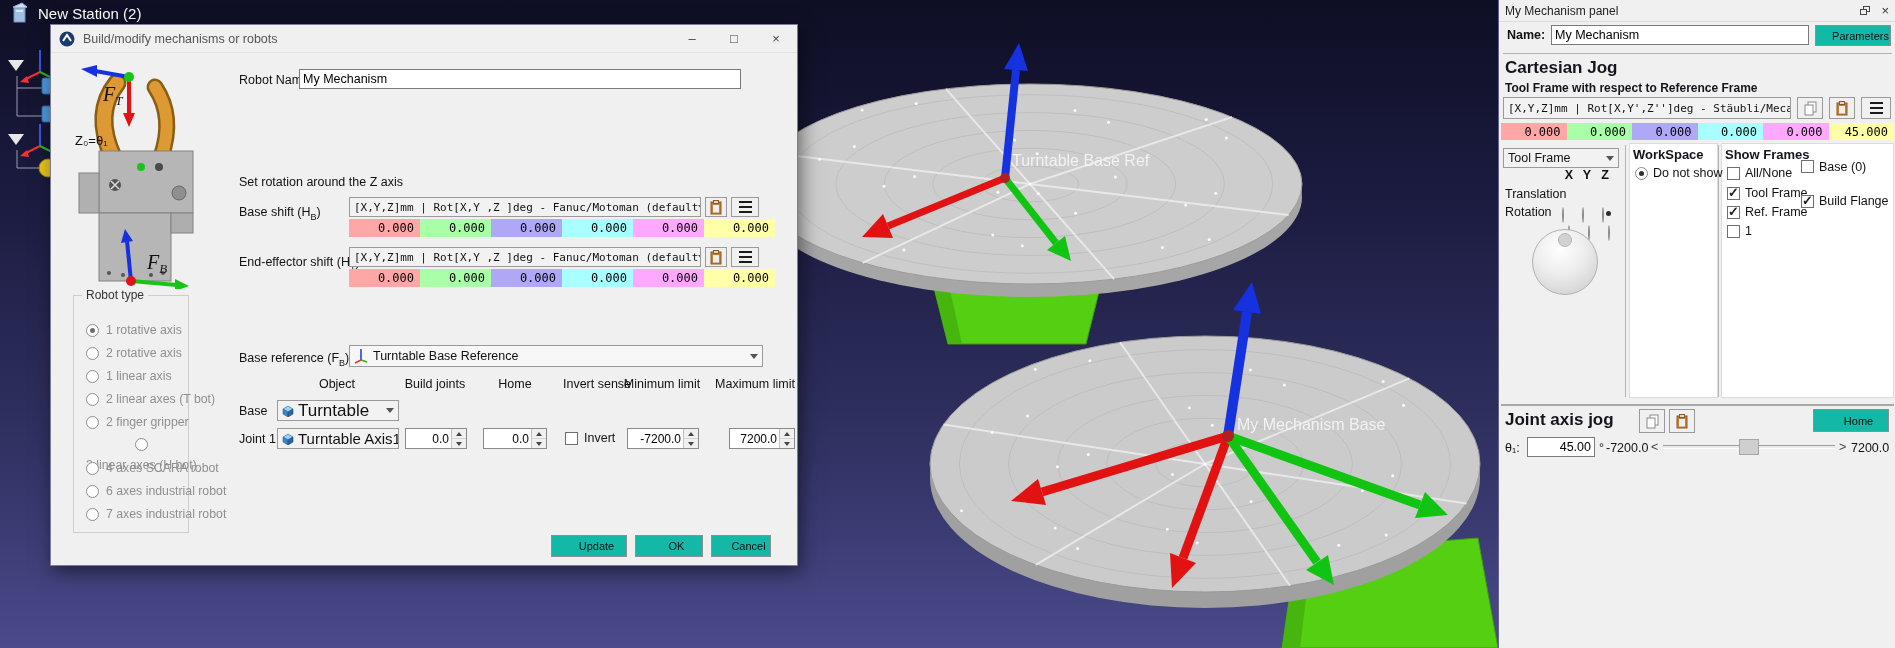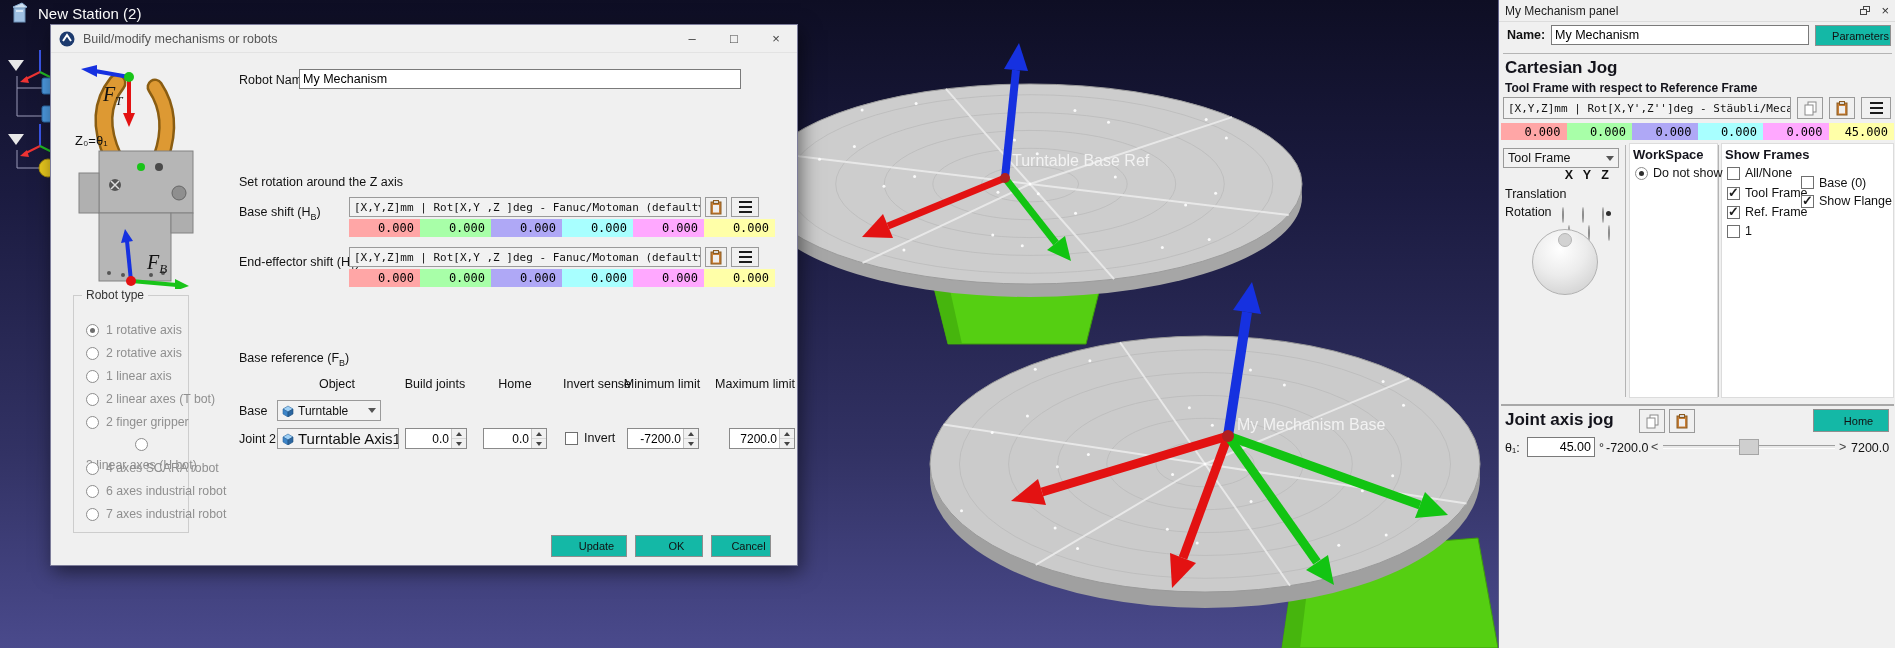--- a/index.html
+++ b/index.html
@@ -363,40 +363,49 @@
           <span class="radio"></span>
           <span>6 axes industrial robot</span>
         </div>
       <div class="rtitem" style="top:211px;">
           <span class="radio"></span>
           <span>7 axes industrial robot</span>
         </div>
     </div>
 
     <span class="lbl" style="left:188px;top:326px;"><span>Base reference (F</span><sub>B</sub><span>)</span></span>
+    <div class="combo" style="left:298px;top:320px;width:414px;height:22px;font-size:12.5px;background:#f7f7f7;">
+      <svg width="14" height="16" viewBox="0 0 14 16" style="margin-right:5px;flex:none;">
+        <line x1="7" y1="12" x2="7" y2="1" stroke="#3a55e8" stroke-width="1.8"></line>
+        <line x1="7" y1="12" x2="1" y2="15" stroke="#e33" stroke-width="1.8"></line>
+        <line x1="7" y1="12" x2="13" y2="14" stroke="#2b2" stroke-width="1.8"></line>
+      </svg>
+      <span>Turntable Base Reference</span>
+        <span class="arr"></span>
+    </div>
 
     <span class="lbl" style="left:246px;top:352px;width:80px;text-align:center;">Object</span>
     <span class="lbl" style="left:344px;top:352px;width:80px;text-align:center;">Build joints</span>
     <span class="lbl" style="left:424px;top:352px;width:80px;text-align:center;">Home</span>
     <span class="lbl" style="left:508px;top:352px;width:76px;text-align:center;">Invert sense</span>
     <span class="lbl" style="left:570px;top:352px;width:82px;text-align:center;">Minimum limit</span>
     <span class="lbl" style="left:662px;top:352px;width:84px;text-align:center;">Maximum limit</span>
 
     <span class="lbl" style="left:188px;top:379px;">Base</span>
-    <div class="combo" style="left:226px;top:375px;width:104px;height:21px;font-size:12px;text-align:center;">
+    <div class="combo" style="left:226px;top:375px;width:122px;height:21px;font-size:17px;text-align:center;">
       <svg width="12" height="12" viewBox="0 0 12 12" style="margin-right:4px;flex:none;">
         <polygon points="1,4 6,1 11,4 6,7" fill="#9fd0f5" stroke="#2b66a0" stroke-width=".6"></polygon>
         <polygon points="1,4 6,7 6,12 1,9" fill="#3d85c8" stroke="#2b66a0" stroke-width=".6"></polygon>
         <polygon points="6,7 11,4 11,9 6,12" fill="#2b66a0" stroke="#1f4d7a" stroke-width=".6"></polygon>
       </svg>
       <span>Turntable</span>
         <span class="arr"></span>
     </div>
 
-    <span class="lbl" style="left:188px;top:407px;">Joint 2</span>
+    <span class="lbl" style="left:188px;top:407px;">Joint 1</span>
     <div class="combo" style="left:226px;top:403px;width:122px;height:21px;font-size:15px;">
       <svg width="12" height="12" viewBox="0 0 12 12" style="margin-right:4px;flex:none;">
         <polygon points="1,4 6,1 11,4 6,7" fill="#9fd0f5" stroke="#2b66a0" stroke-width=".6"></polygon>
         <polygon points="1,4 6,7 6,12 1,9" fill="#3d85c8" stroke="#2b66a0" stroke-width=".6"></polygon>
         <polygon points="6,7 11,4 11,9 6,12" fill="#2b66a0" stroke="#1f4d7a" stroke-width=".6"></polygon>
       </svg>
       <span>Turntable Axis1</span>
         <span class="arr"></span>
     </div>
     <div class="spin" style="left:354px;top:403px;width:62px;height:21px;">
@@ -548,27 +557,27 @@
       <span>Tool Frame</span>
     </div>
     <div class="abs" style="left:228px;top:205px;display:flex;align-items:center;gap:5px;">
       <span class="cb on"></span>
       <span>Ref. Frame</span>
     </div>
     <div class="abs" style="left:228px;top:224px;display:flex;align-items:center;gap:5px;">
       <span class="cb"></span>
       <span>1</span>
     </div>
-    <div class="abs" style="left:302px;top:176px;display:flex;align-items:flex-start;gap:5px;">
+    <div class="abs" style="left:302px;top:160px;display:flex;align-items:flex-start;gap:5px;">
       <span class="cb"></span>
       <span>Base (0)</span>
     </div>
     <div class="abs" style="left:302px;top:194px;display:flex;align-items:center;gap:5px;">
       <span class="cb on"></span>
-      <span>Show Flange</span>
+      <span>Build Flange</span>
     </div>
 
     
     <div class="sep-h" style="left:2px;top:404px;width:393px;height:2px;background:#a8a8a8;"></div>
     <div class="hd1" style="left:6px;top:410px;">Joint axis jog</div>
     <div class="iconbtn" style="left:140px;top:409px;width:26px;height:24px;">
       <svg width="13" height="15" viewBox="0 0 13 15">
         <rect x="4" y="1" width="8" height="10" fill="#fff" stroke="#8a8a8a"></rect>
         <rect x="1" y="4" width="8" height="10" fill="#fff" stroke="#8a8a8a"></rect>
       </svg>

